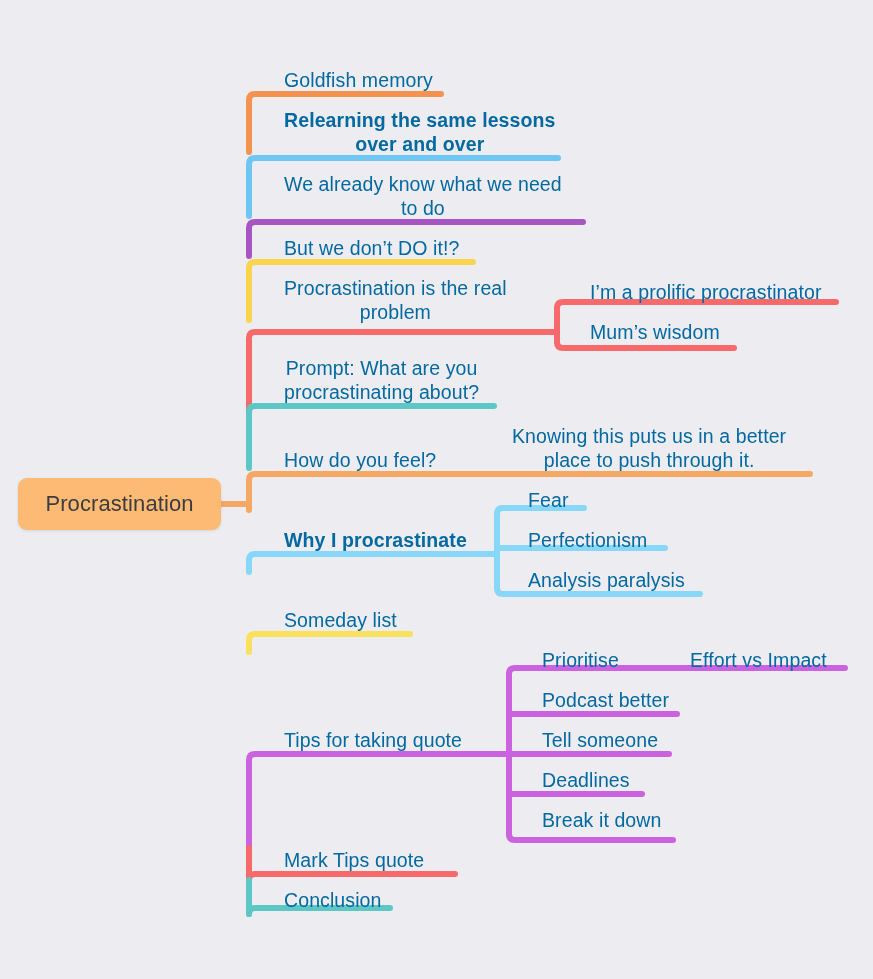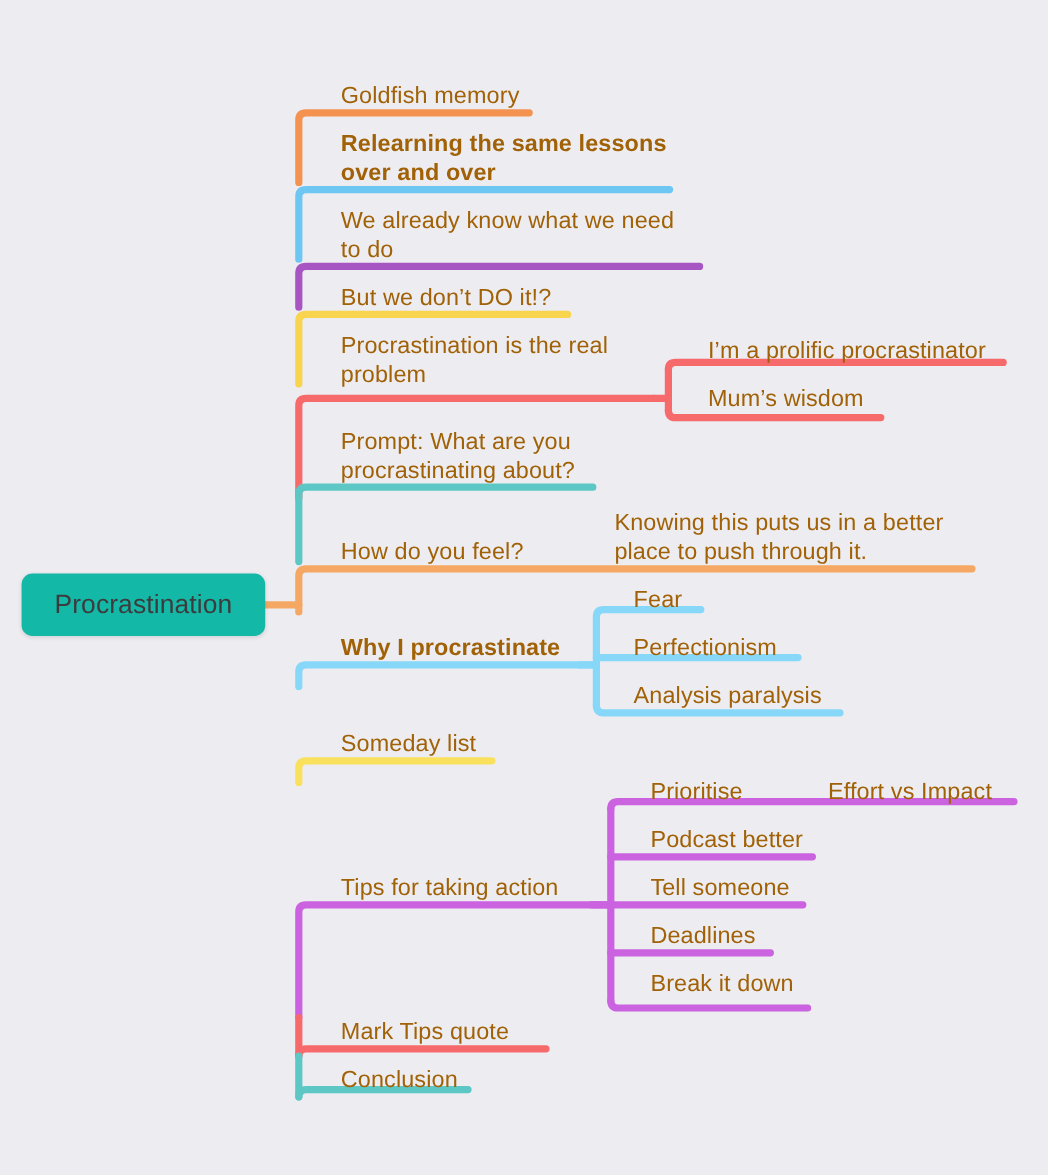--- a/index.html
+++ b/index.html
@@ -19,33 +19,34 @@
   }
   #wires {
     position: absolute;
     left: 0; top: 0;
     width: 873px;
     height: 979px;
     pointer-events: none;
   }
   .node-label {
     position: absolute;
-    color: #a16207;
+    color: #0369a1;
     font-size: 19.5px;
     line-height: 24px;
     white-space: pre;
     letter-spacing: 0.1px;
+    text-align: center;
   }
   .root-node {
     position: absolute;
     left: 18px;
     top: 478px;
     width: 203px;
     height: 52px;
-    background: #14b8a6;
+    background: #fdba74;
     border-radius: 9px;
     box-shadow: 0 1px 3px rgba(60,60,70,0.13);
     display: flex;
     align-items: center;
     justify-content: center;
   }
   .root-node .root-text {
     color: #3c3c3f;
     font-size: 22px;
     letter-spacing: 0.1px;
@@ -129,21 +130,21 @@
 
   <div class="node-label" style="left:284px; top:356px;">Prompt: What are you
 procrastinating about?</div>
 
   <div class="node-label" style="left:284px; top:448px;">How do you feel?</div>
 
   <div class="node-label" style="left:284px; top:528px;font-weight:bold;">Why I procrastinate</div>
 
   <div class="node-label" style="left:284px; top:608px;">Someday list</div>
 
-  <div class="node-label" style="left:284px; top:728px;">Tips for taking action</div>
+  <div class="node-label" style="left:284px; top:728px;">Tips for taking quote</div>
 
   <div class="node-label" style="left:284px; top:848px;">Mark Tips quote</div>
 
   <div class="node-label" style="left:284px; top:888px;">Conclusion</div>
 
   <div class="node-label" style="left:590px; top:280px;">I’m a prolific procrastinator</div>
 
   <div class="node-label" style="left:590px; top:320px;">Mum’s wisdom</div>
 
   <div class="node-label" style="left:512px; top:424px;">Knowing this puts us in a better

